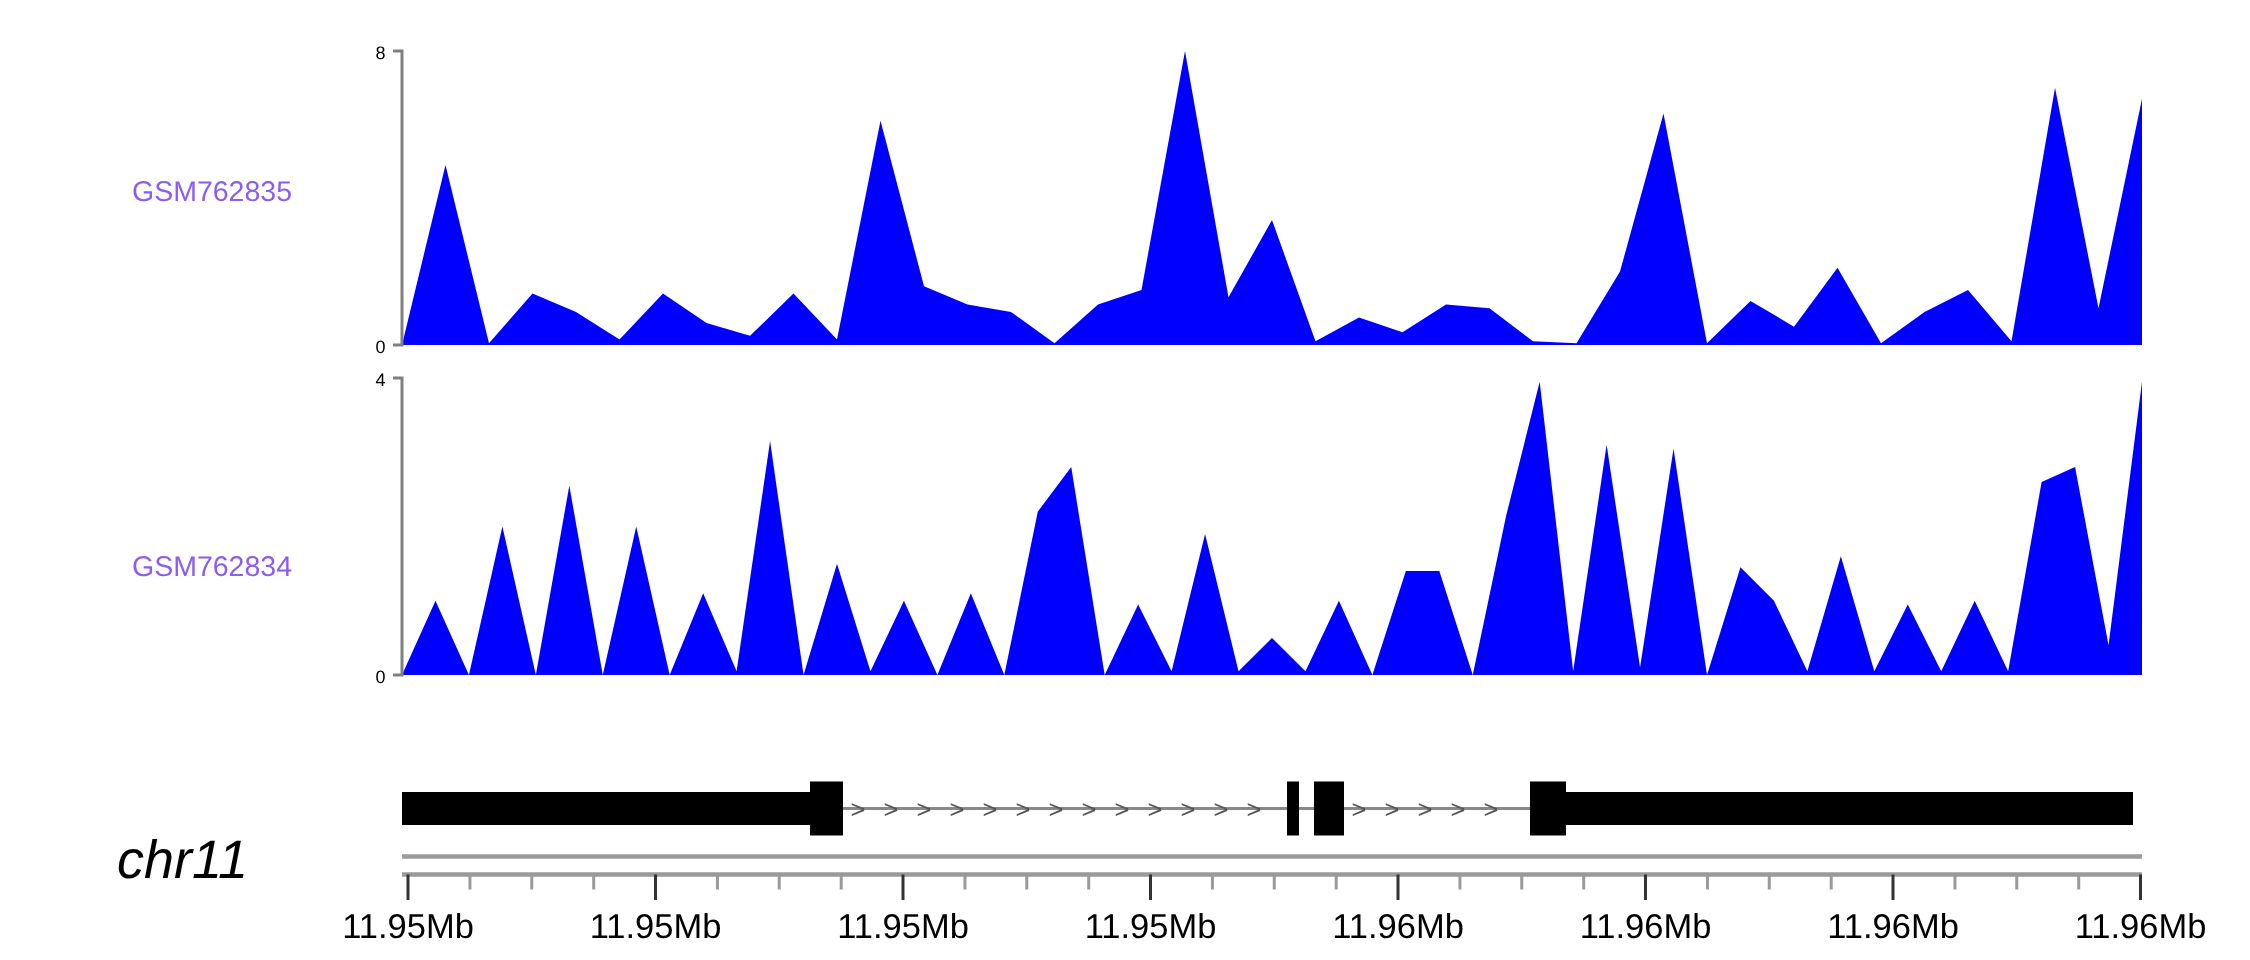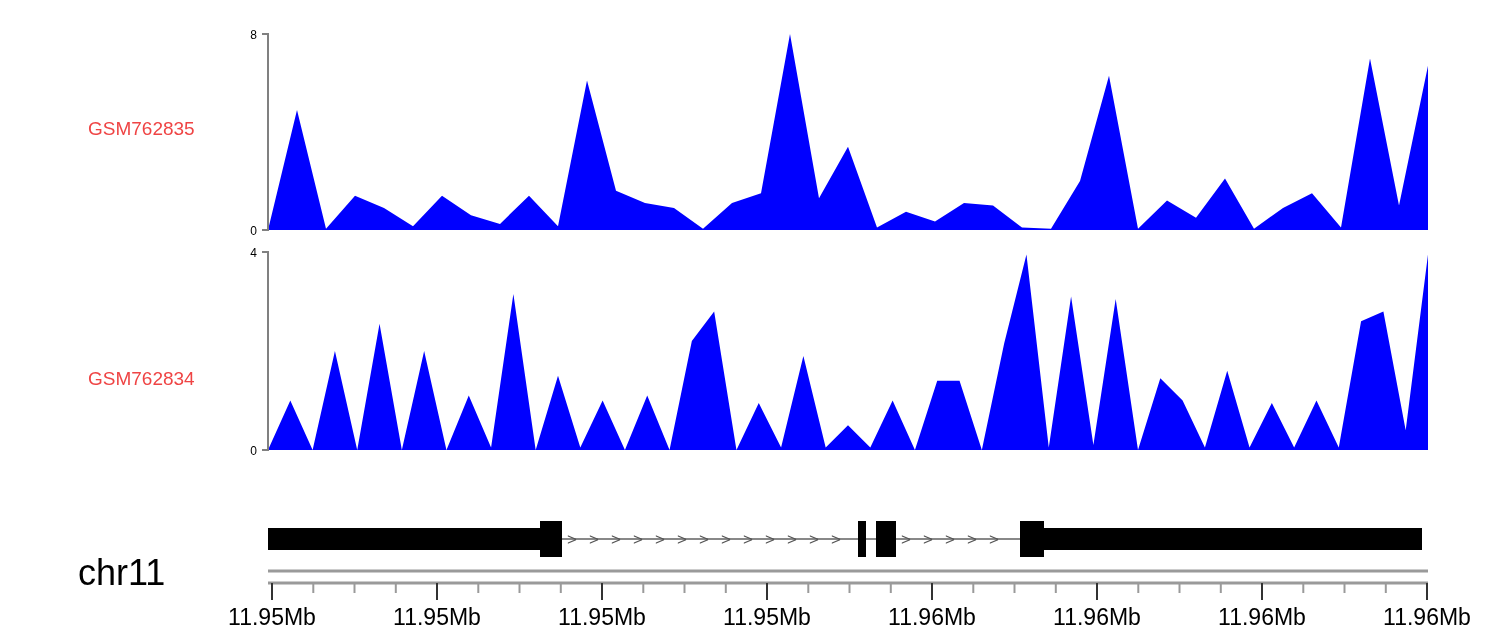--- a/index.html
+++ b/index.html
@@ -15,35 +15,36 @@
   #page {
     position: relative;
     width: 1500px;
     height: 640px;
     background: #ffffff;
     overflow: hidden;
   }
   .track-label {
     position: absolute;
     font-size: 19px;
-    color: #ef4444;
+    color: #8b5cf6;
     text-align: center;
     white-space: nowrap;
     letter-spacing: 0px;
   }
   #label-track-0 { left: 88px; top: 118px; }
   #label-track-1 { left: 88px; top: 336px; margin-top: 32px; }
 
   .chrom-label {
     position: absolute;
     left: 78px;
     top: 552px;
     font-size: 36px;
     color: #000000;
     white-space: nowrap;
+    font-style: italic;
   }
 
   svg.layer {
     position: absolute;
     left: 0;
     top: 0;
     width: 1500px;
     height: 640px;
     overflow: visible;
   }

